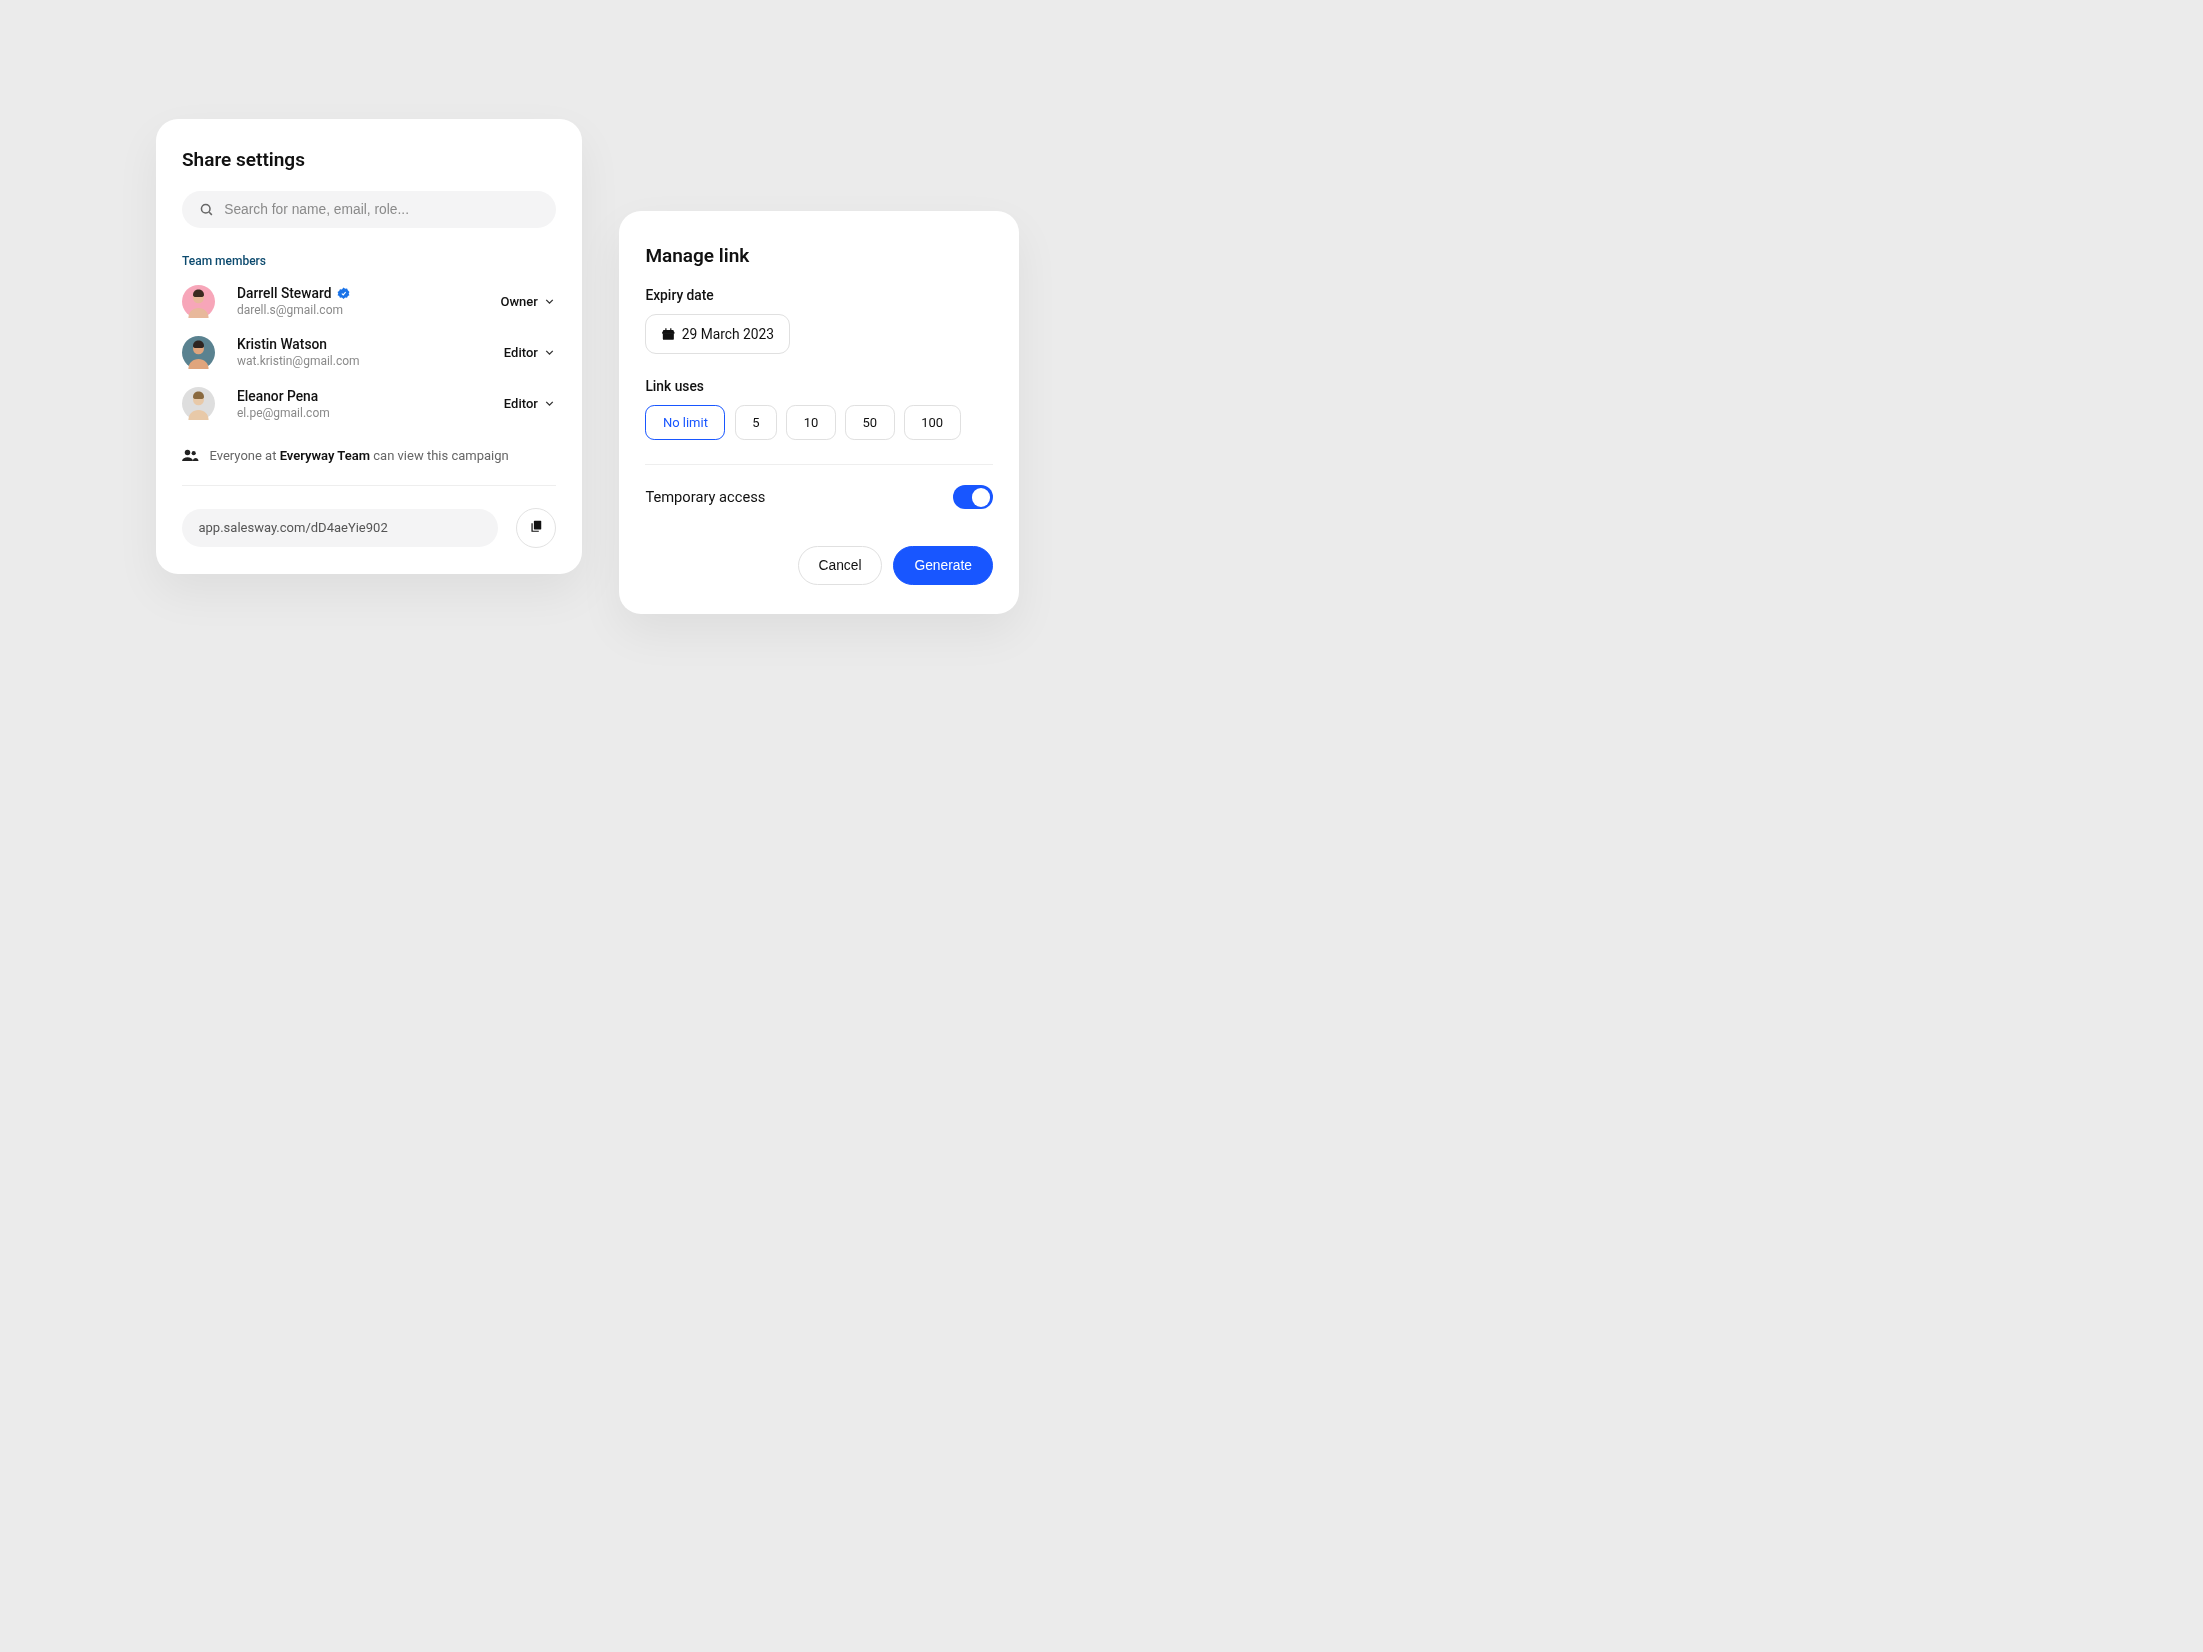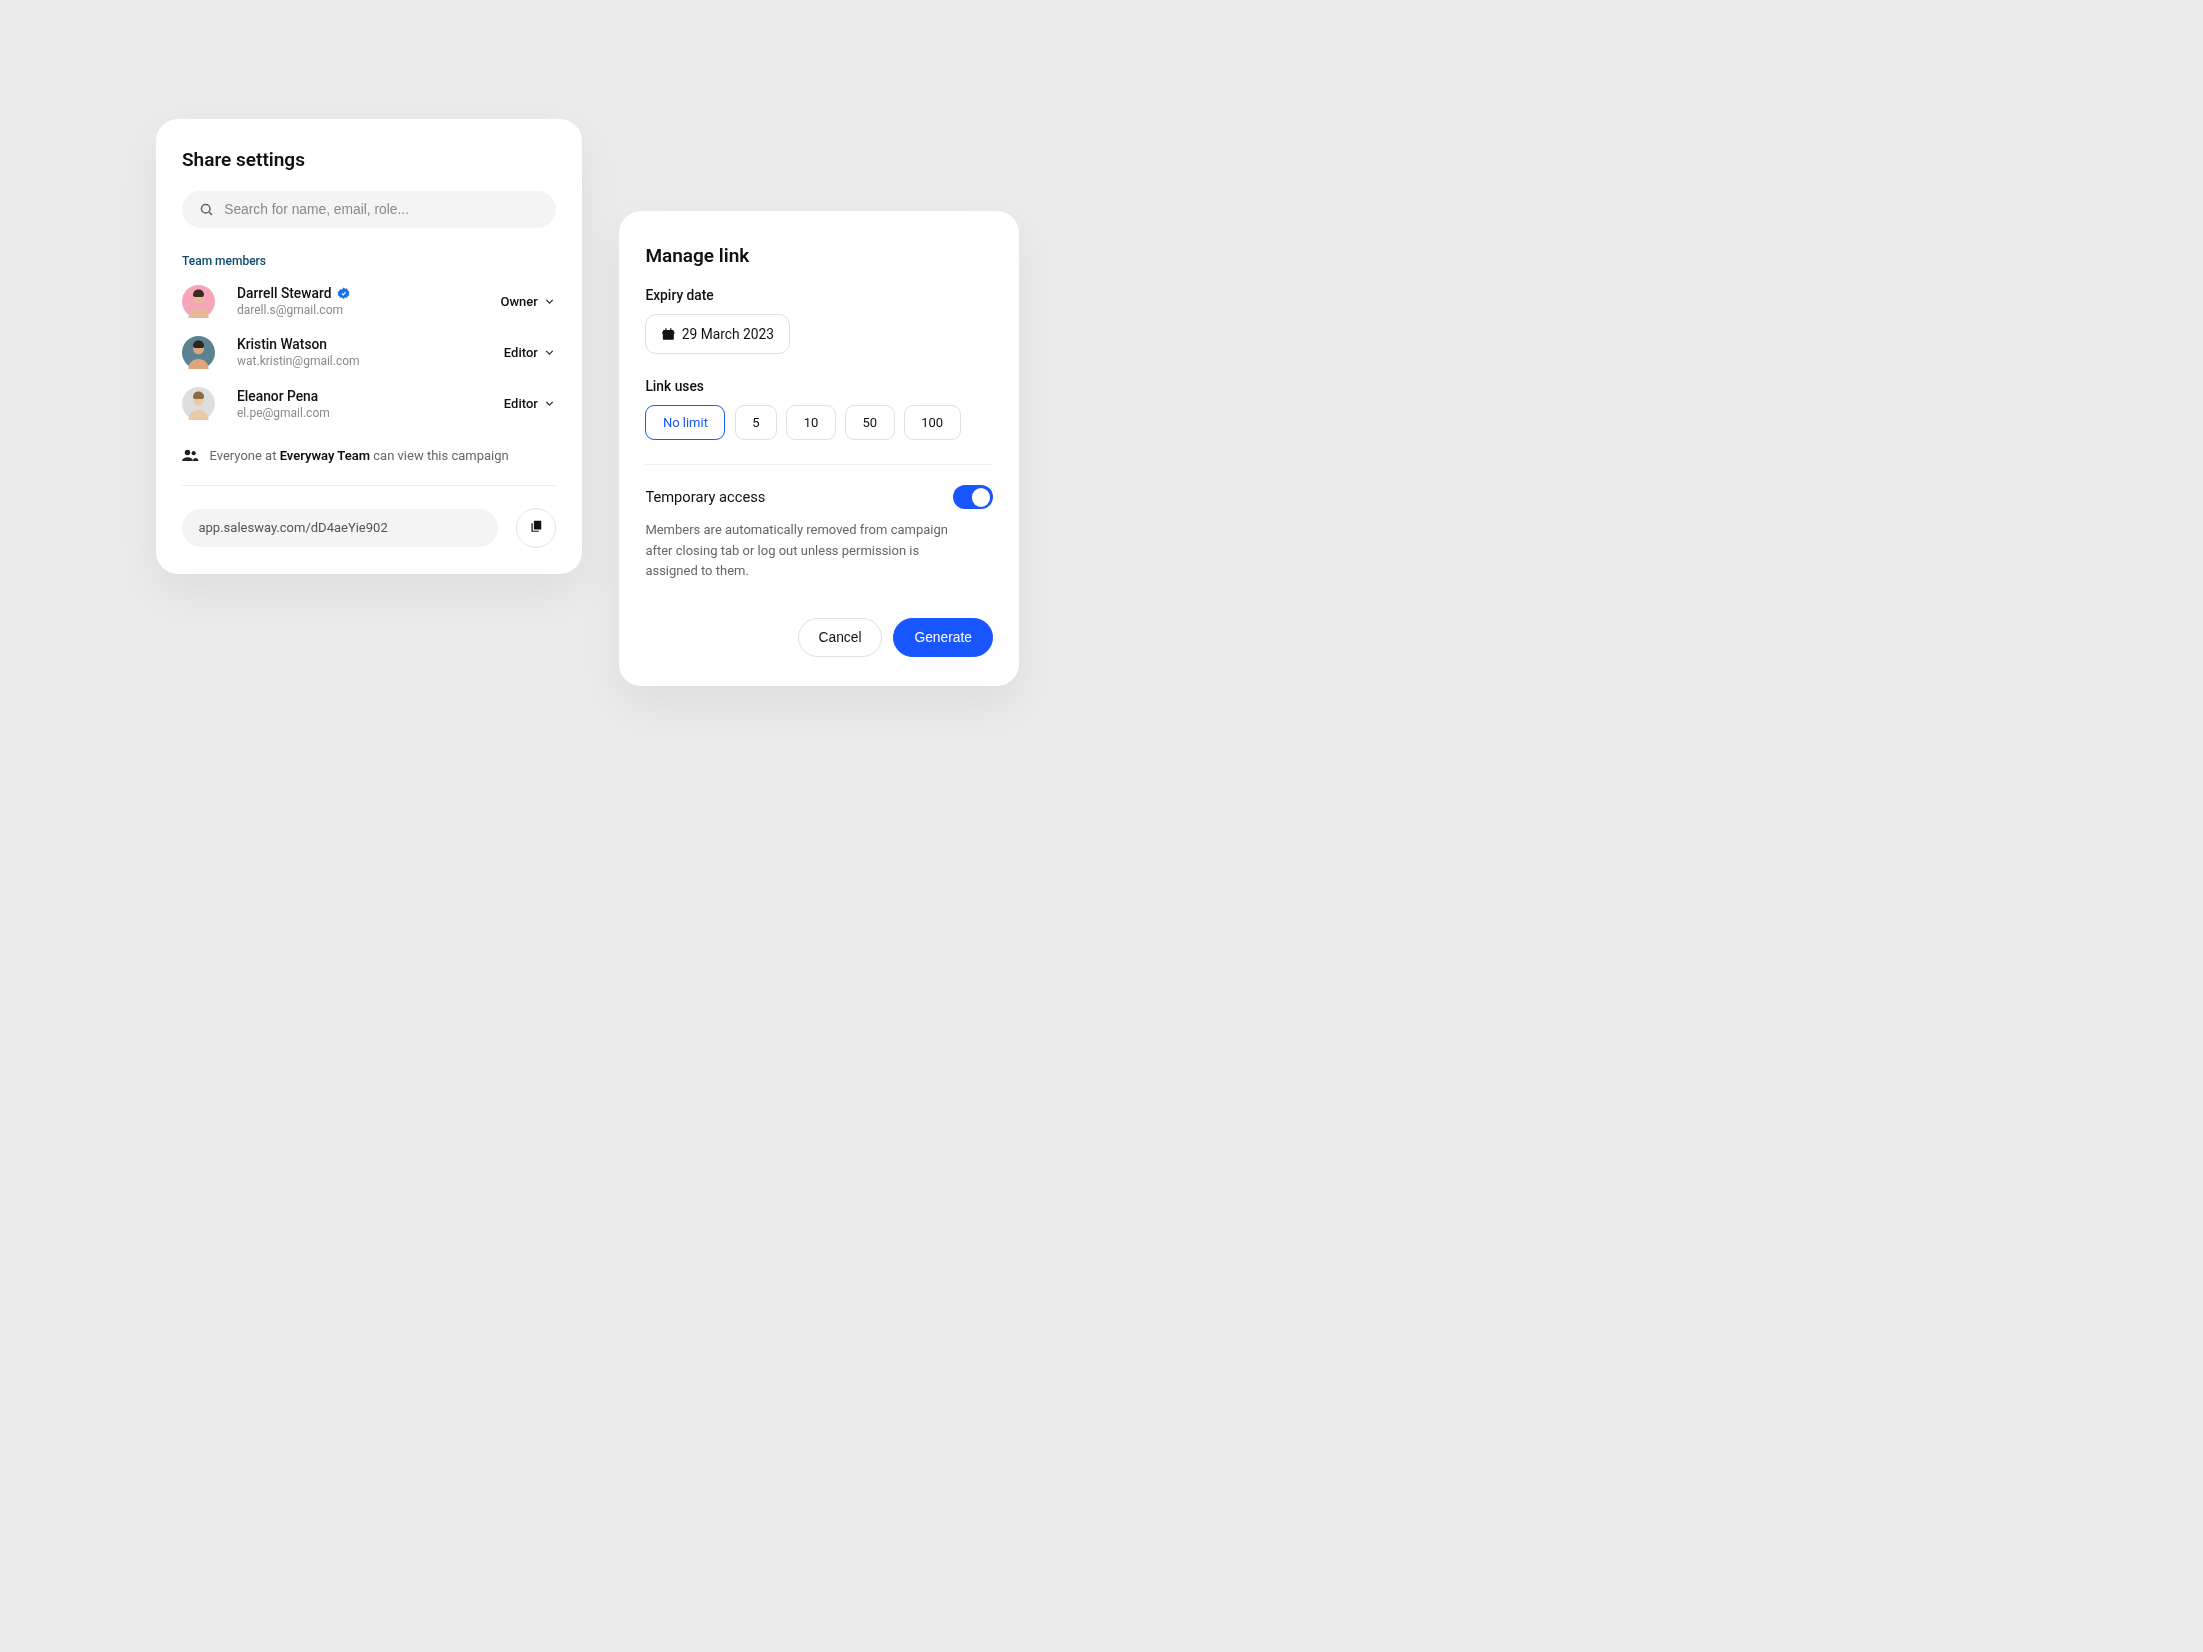--- a/index.html
+++ b/index.html
@@ -385,20 +385,19 @@
       <div class="use-chip">50</div>
       <div class="use-chip">100</div>
     </div>
 
   <hr class="divider">
 
   <div class="temp-access-head">
     <div class="temp-access-title">Temporary access</div>
     <div class="toggle"></div>
   </div>
-  <div class="temp-access-desc">Members are automatically removed from campaign after closing tab or log out unless permission is assigned to them.</div>
 
   <div class="actions">
     <button class="btn">Cancel</button>
     <button class="btn primary">Generate</button>
   </div>
 </div>
 
 
 </body></html>

